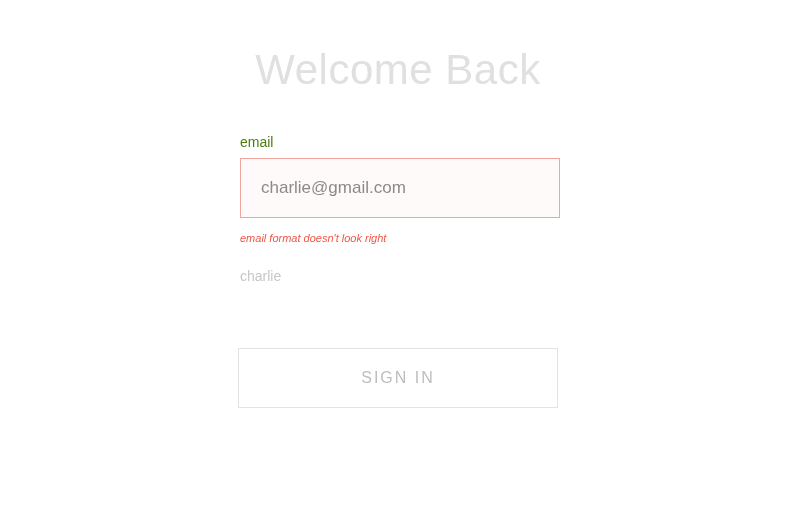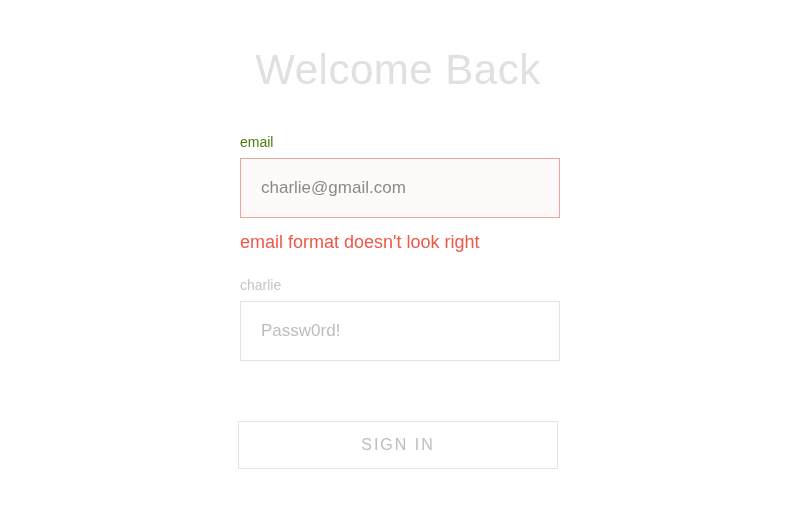--- a/index.html
+++ b/index.html
@@ -55,27 +55,28 @@
     }
     .text-input.error {
       border: 1px solid #f1a49d;
       background: #fefafa;
     }
     .text-input::placeholder {
       color: #bdbdbd;
     }
     .error-message {
       display: block;
-      font-size: 18px;
+      font-size: 11px;
       color: #ef5749;
       margin-top: 12px;
+      font-style: italic;
     }
     .submit-button {
       width: 100%;
-      height: 48px;
+      height: 60px;
       margin-top: 40px;
       font-size: 16px;
       font-weight: 400;
       letter-spacing: 2px;
       color: #bdbdbd;
       background: #ffffff;
       border: 1px solid #e3e3e3;
       cursor: pointer;
       font-family: inherit;
     }
@@ -87,17 +88,16 @@
   <h1 class="heading">Welcome Back</h1>
 
   <div class="field-group">
     <label class="field-label">email</label>
     <input type="text" class="text-input error" value="charlie@gmail.com" style="">
     <span class="error-message">email format doesn't look right</span>
   </div>
 
   <div class="field-group">
     <label class="field-label muted">charlie</label>
-    <input type="password" class="text-input" placeholder="Passw0rd!" style="">
   </div>
 
   <button class="submit-button">SIGN IN</button>
 </div>
 
 </body></html>

